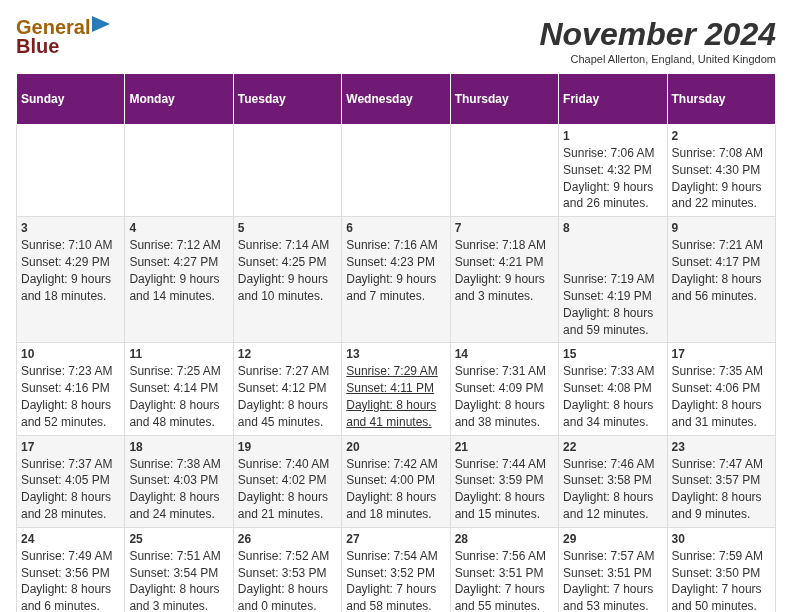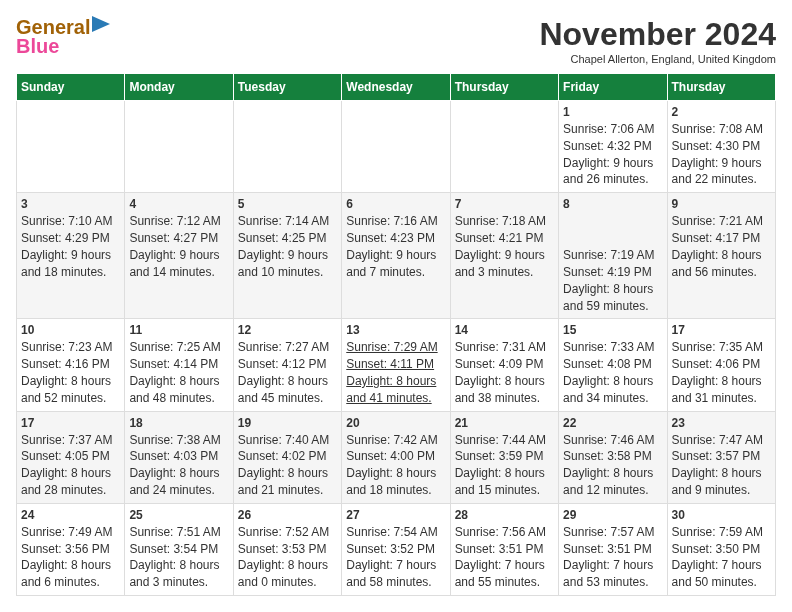--- a/index.html
+++ b/index.html
@@ -25,35 +25,36 @@
       display: flex;
       align-items: center;
     }
     .title-block {
       text-align: right;
     }
     .month-title {
       font-size: 32px;
       font-weight: bold;
       color: #333;
+      font-style: italic;
     }
     .location {
       font-size: 11px;
       color: #333;
     }
     .calendar {
       width: 100%;
       border-collapse: collapse;
     }
     .calendar th {
-      background: #15803d;
+      background: #701a75;
       color: #fff;
       font-size: 12px;
       font-weight: bold;
-      padding: 6px 4px;
+      padding: 18px 4px;
       text-align: left;
       border: 1px solid #fff;
     }
     .calendar td {
       vertical-align: top;
       font-size: 10px;
       color: #333;
       padding: 4px 4px;
       border: 1px solid #ddd;
       background: #fff;
@@ -82,21 +83,21 @@
 <body>
 
 <div class="header">
   <div class="logo">
     <div class="logo-row">
       <span style="font-size:20px;font-weight:bold;color:#a16207;">General</span>
       <svg width="20" height="20" viewBox="0 0 20 20" style="margin-left:2px;margin-top:-4px;">
         <polygon points="0,0 18,8 0,16" fill="#2a7ab5"></polygon>
       </svg>
     </div>
-    <span style="font-size:20px;font-weight:bold;color:#ec4899;margin-top:-4px;">Blue</span>
+    <span style="font-size:20px;font-weight:bold;color:#7f1d1d;margin-top:-4px;">Blue</span>
   </div>
   <div class="title-block">
     <div class="month-title">November 2024</div>
     <div class="location">Chapel Allerton, England, United Kingdom</div>
   </div>
 </div>
 
 <table class="calendar">
   <thead>
     <tr>

